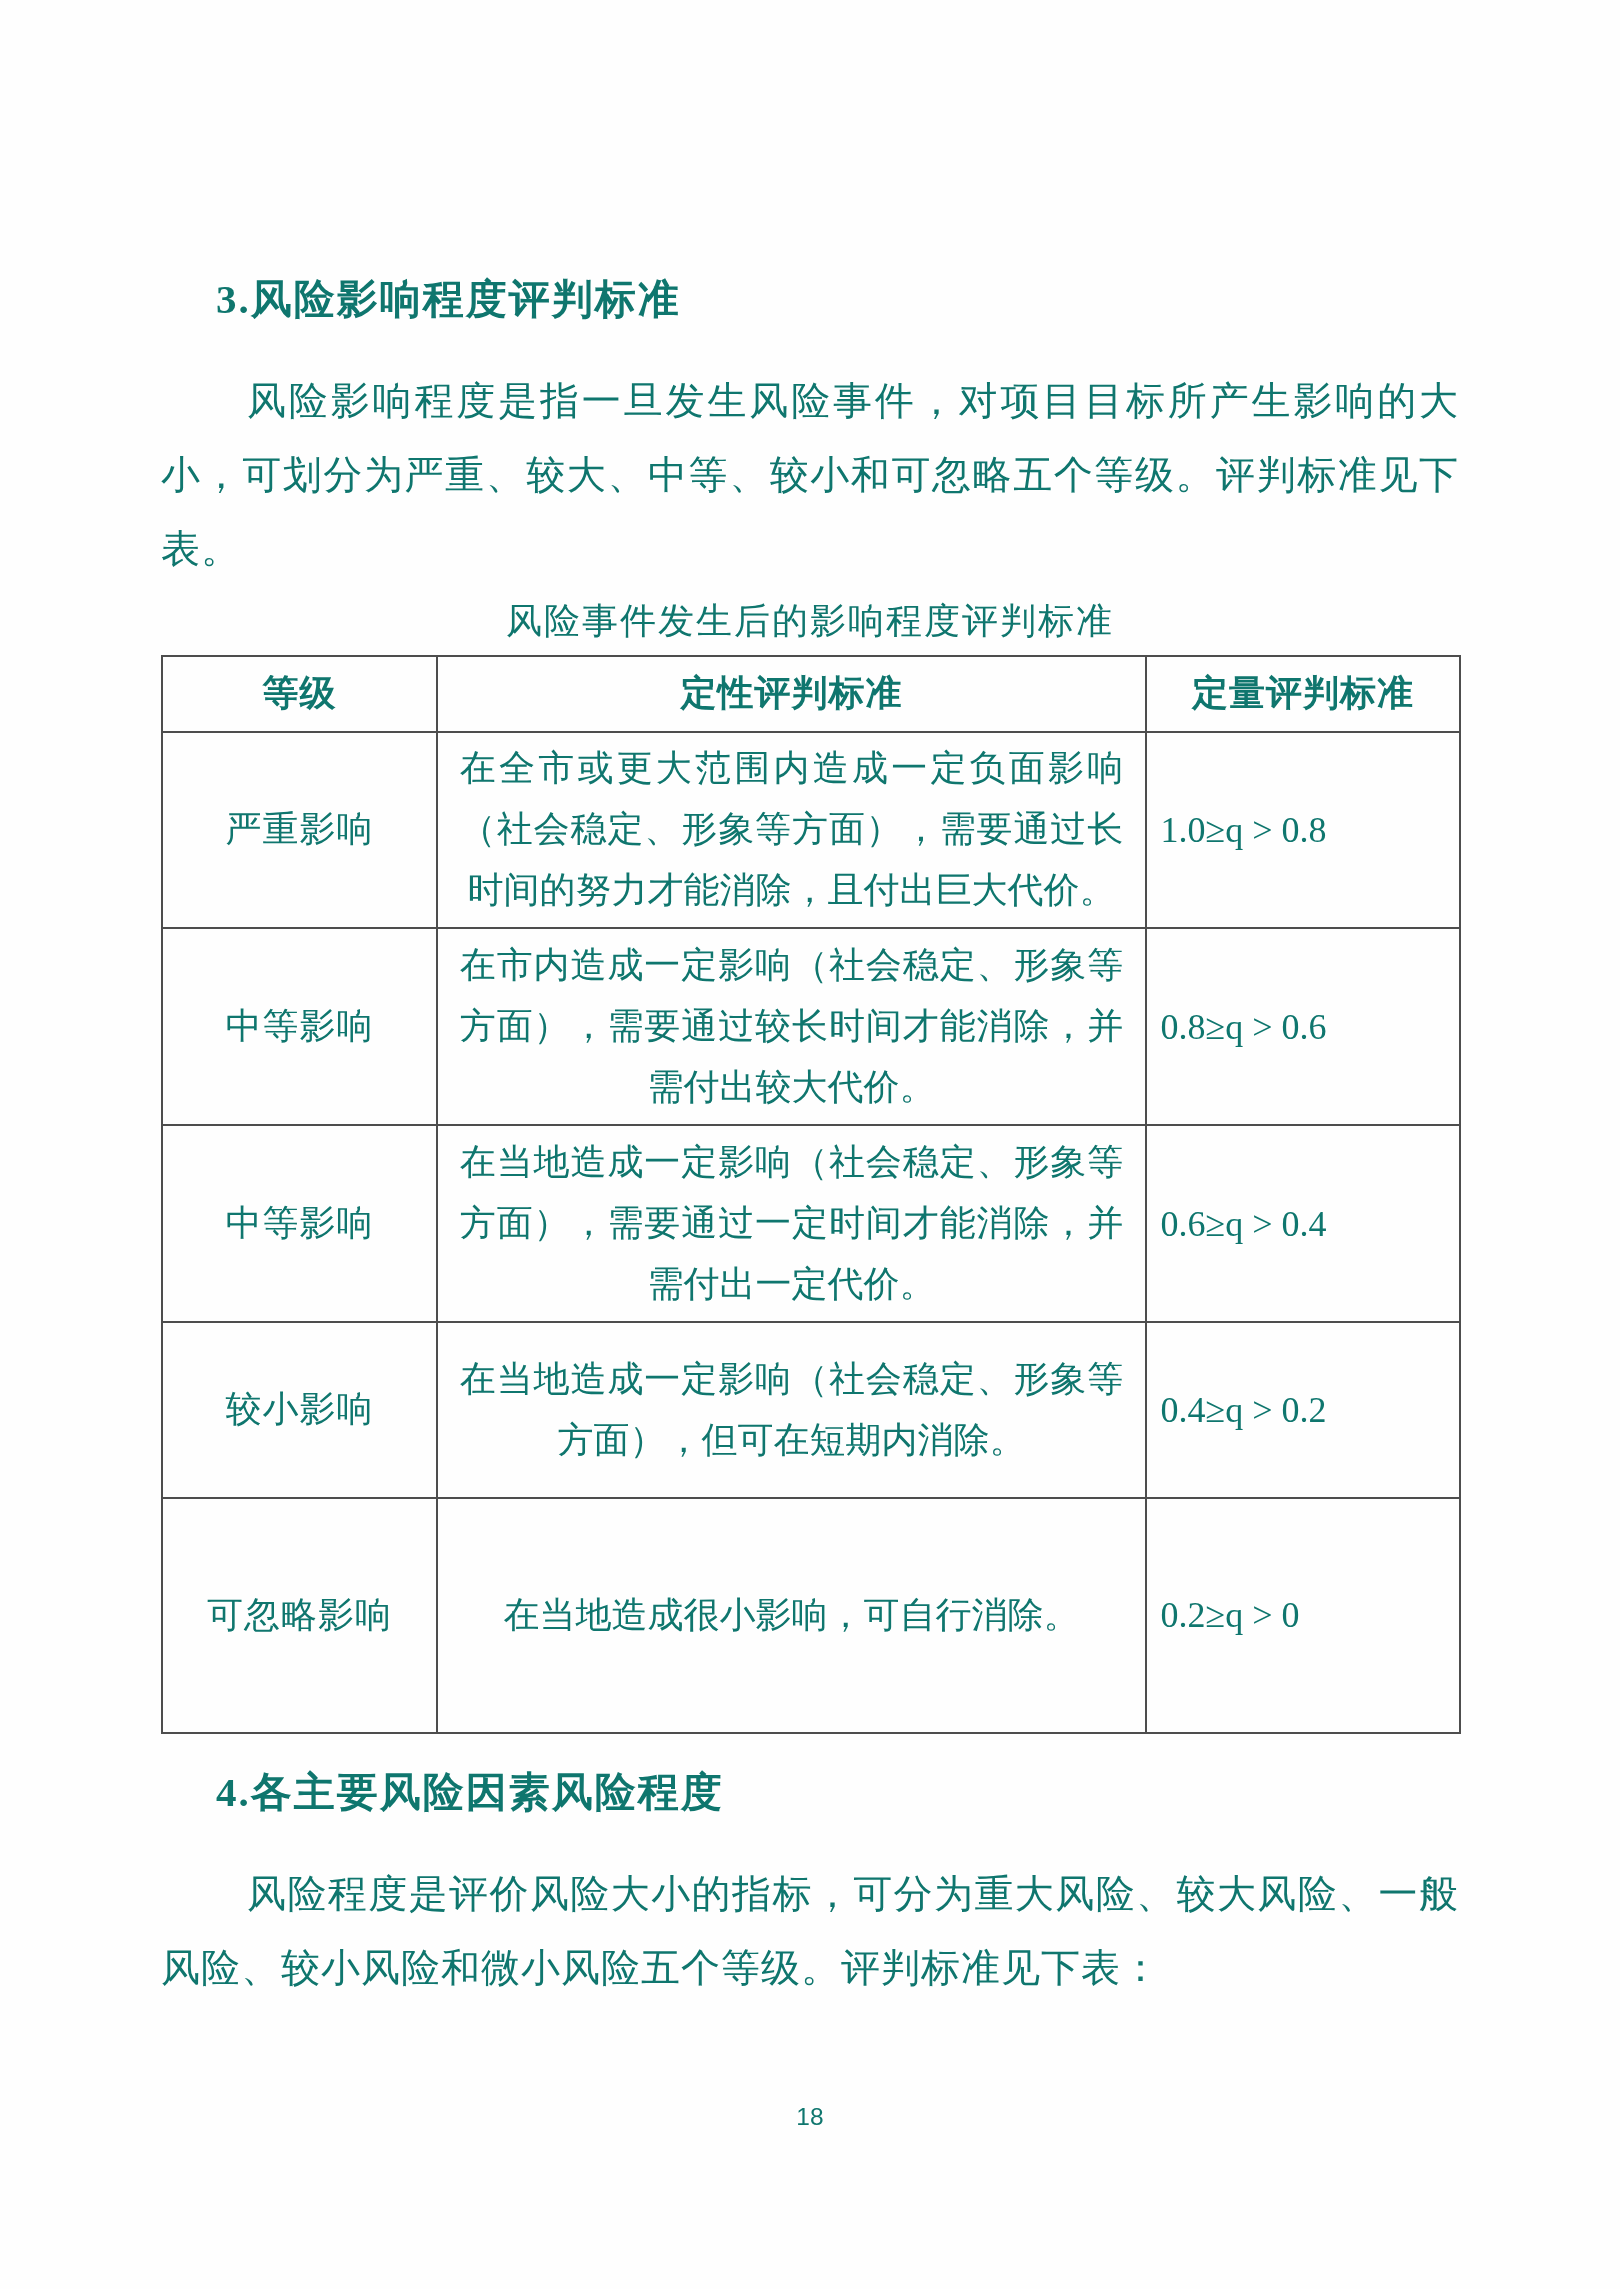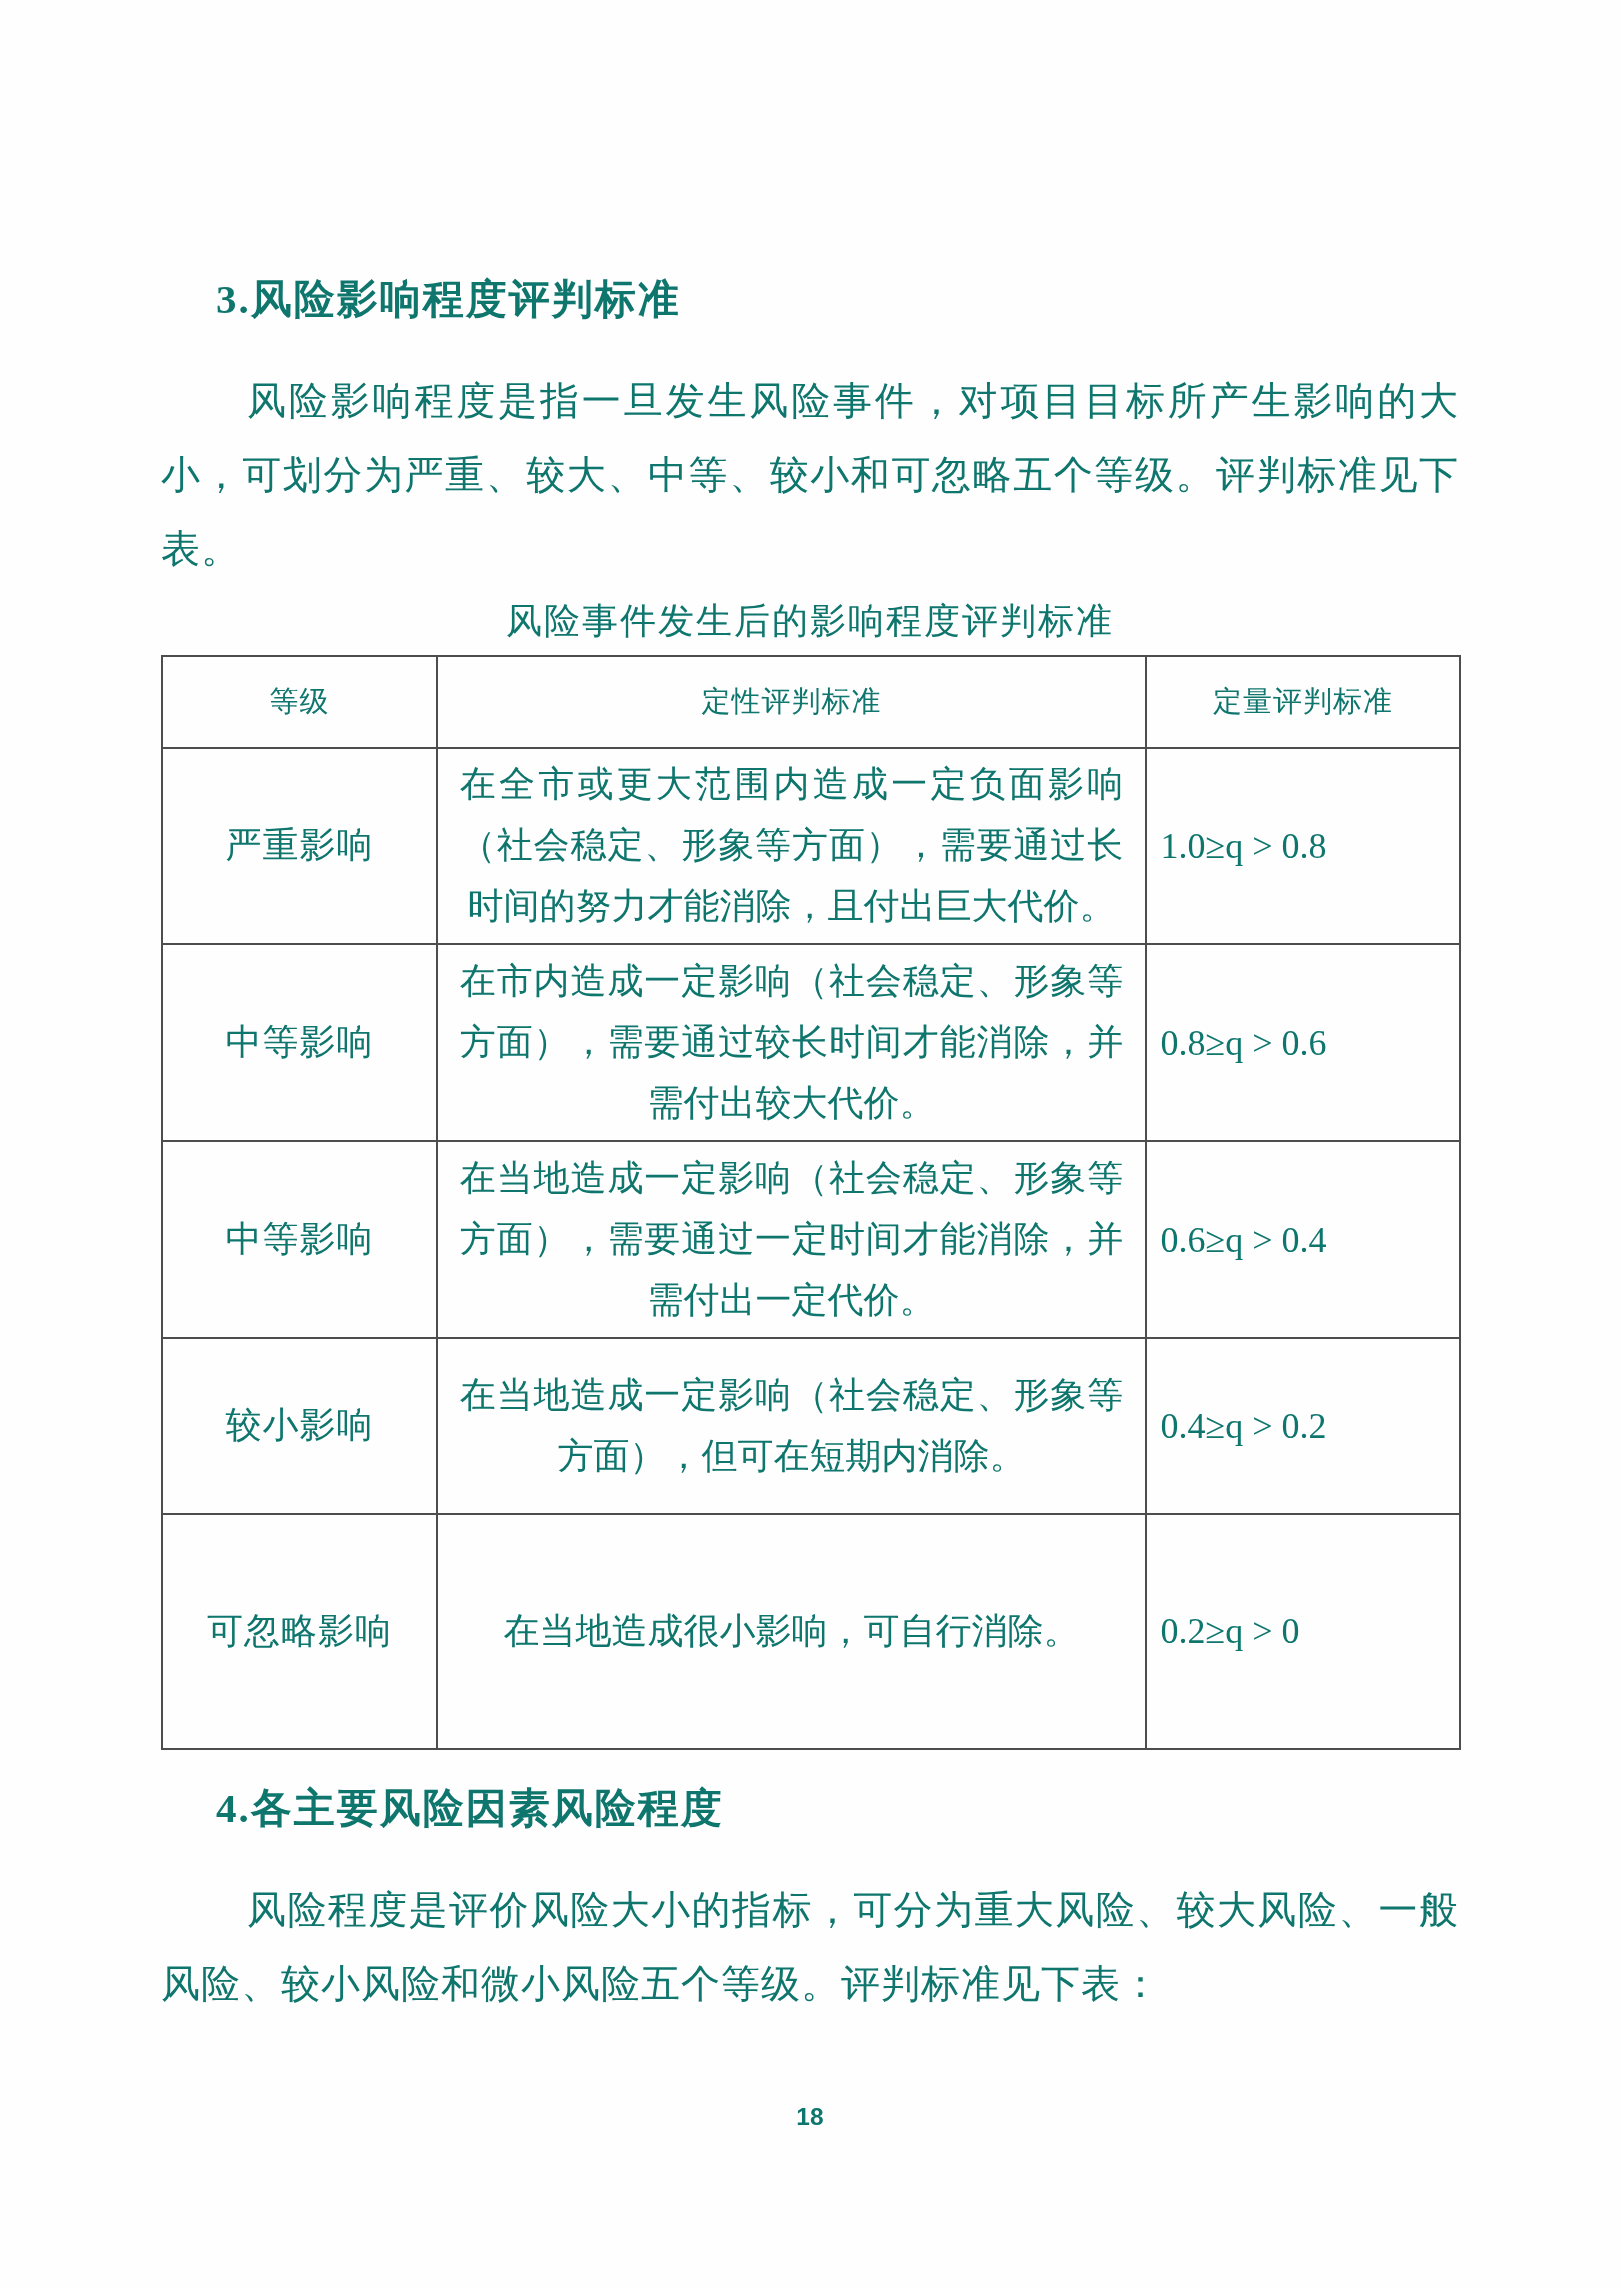--- a/index.html
+++ b/index.html
@@ -51,24 +51,24 @@
   .impact-table th, .impact-table td {
     border: 2px solid #4d4d4d;
     padding: 5.9px 13.7px;
     vertical-align: middle;
     box-sizing: border-box;
   }
   .col-level    { width: 21.2%; }
   .col-qual     { width: 54.6%; }
   .col-quant    { width: 24.2%; }
   .impact-table th {
-    font-size: 29px;
-    font-weight: normal;
+    font-size: 36px;
+    font-weight: bold;
     text-align: center;
-    height: 92px;
+    height: 76px;
     letter-spacing: 1px;
   }
   .impact-table td.level-cell {
     font-size: 36px;
     text-align: center;
     letter-spacing: 1px;
   }
   .impact-table td.qual-cell {
     font-size: 36px;
     line-height: 61px;
@@ -88,21 +88,21 @@
   tr.row-h3 { height: 183px; }
   tr.row-h4 { height: 176px; }
   tr.row-h5 { height: 235px; }
   .page-number {
     position: absolute;
     top: 2103px;
     left: 0;
     width: 1620px;
     text-align: center;
     font-size: 24.5px;
-    font-weight: bold;
+    font-weight: normal;
     font-family: "Liberation Sans", "DejaVu Sans", sans-serif;
     letter-spacing: 0px;
   }
 </style>
 </head>
 <body>
 
 <div class="page">
 
   <h3 class="doc-heading">3.风险影响程度评判标准</h3>

